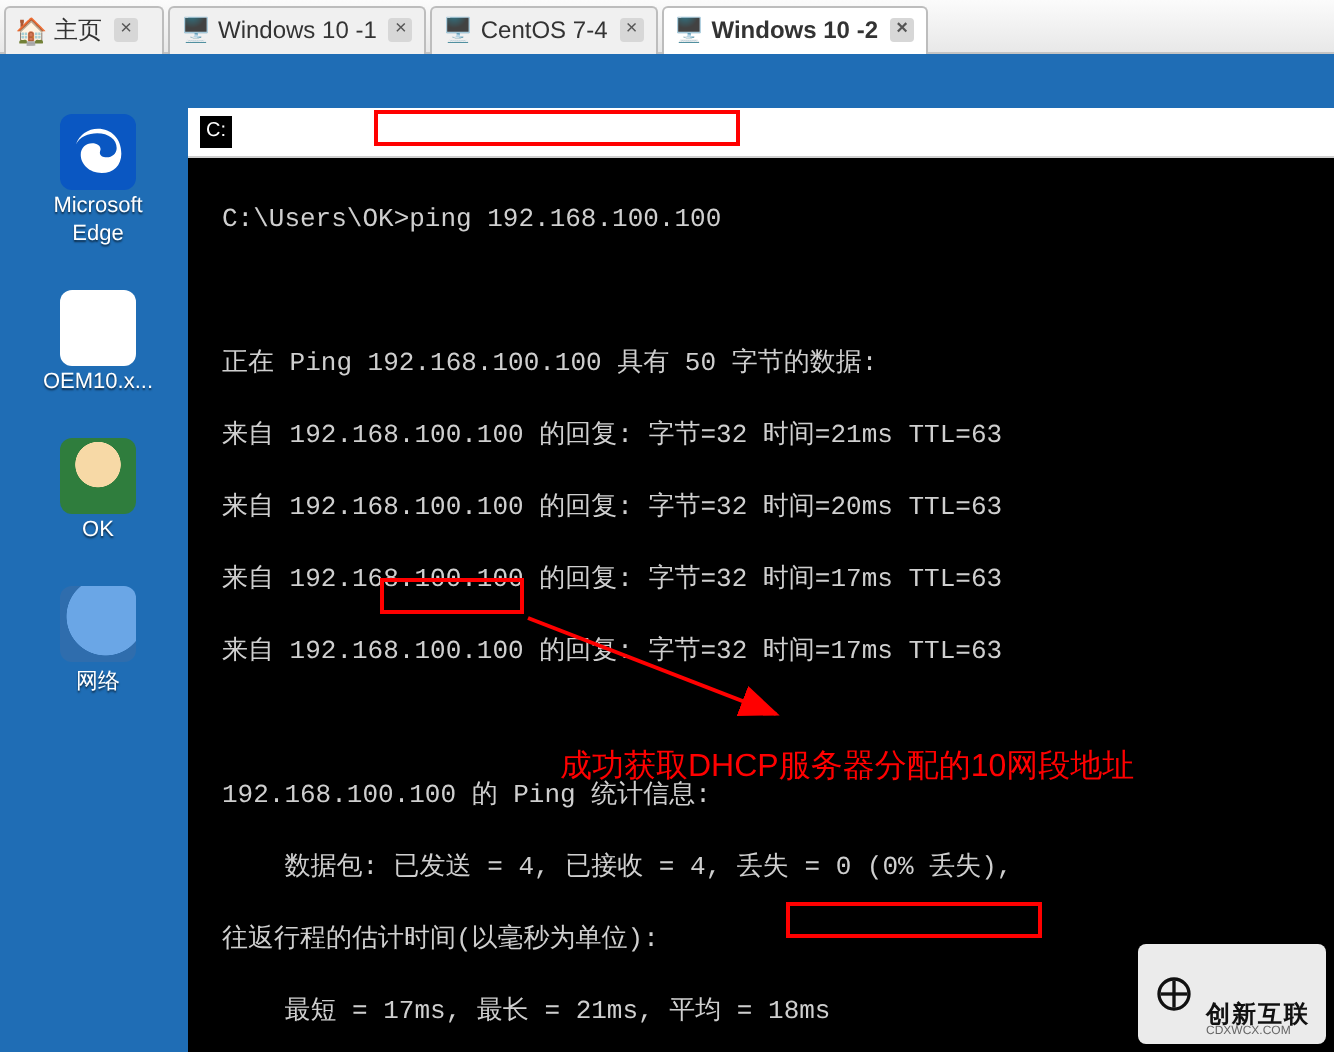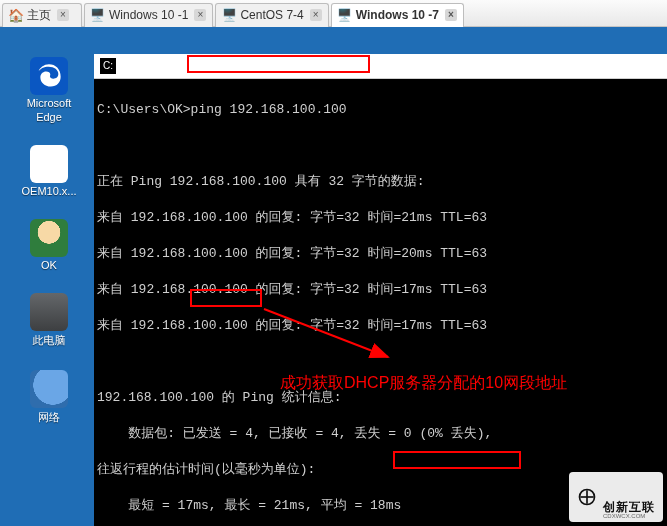--- a/index.html
+++ b/index.html
@@ -26,21 +26,21 @@
   .file-icon { background: #fff; border-radius: 2px; }
   .file-icon::after { content:""; }
   .user-icon { background: radial-gradient(circle at 50% 35%, #f7d9a6 0 36%, transparent 37%), linear-gradient(#2f7d3d,#2f7d3d); border-radius: 6px; }
   .pc-icon { background: linear-gradient(#64676a,#3d3f41); border-radius:4px; }
   .net-icon { background: radial-gradient(circle at 60% 40%, #6aa6e6 0 60%, #2f6dad 61%); border-radius:4px; }
 
   
   .cmd { position: absolute; left: 94px; top: 27px; right: 0; bottom: 0; background: #000; color: #cfcfcf; font-family: Consolas, "Courier New", monospace; font-size: 13px; line-height: 18px; }
   .cmd-titlebar { height: 25px; background: #fff; border-bottom: 1px solid #cfcfcf; display:flex; align-items:center; padding:0 6px; color:#222; font-family: "Microsoft YaHei", sans-serif; font-size:12px; gap:6px; }
   .cmd-titlebar .ticon { width:16px; height:16px; background:#000; color:#fff; font-size:10px; line-height:16px; text-align:center; }
-  .cmd-body { position: absolute; left:0; right:0; top:25px; bottom:0; padding: 4px 3px 4px 3px; white-space: pre; overflow:hidden; }
+  .cmd-body { position: absolute; left:0; right:0; top:25px; bottom:0; padding: 4px 3px 4px 17px; white-space: pre; overflow:hidden; }
   .line { height:18px; }
 
   
   .hl { position:absolute; border:2px solid #f00; pointer-events:none; }
   
   .anno { position:absolute; color:#f00; font-family: SimSun, "Microsoft YaHei", sans-serif; font-size:16px; font-weight: normal; white-space: nowrap; }
   
   .arrow { position:absolute; }
 
   
@@ -64,21 +64,21 @@
     <span>Windows 10 -1</span>
     <span class="close">×</span>
   </div>
   <div class="tab">
     <span class="icon">🖥️</span>
     <span>CentOS 7-4</span>
     <span class="close">×</span>
   </div>
   <div class="tab active">
     <span class="icon">🖥️</span>
-    <span>Windows 10 -7</span>
+    <span>Windows 10 -2</span>
     <span class="close">×</span>
   </div>
 </div>
 
 <div class="stage">
 
   <div class="desktop-col">
     <div class="di">
       <div class="box edge-icon">
         <svg viewBox="0 0 24 24">
@@ -90,37 +90,33 @@
     </div>
     <div class="di">
       <div class="box file-icon"></div>
       <span>OEM10.x...</span>
     </div>
     <div class="di">
       <div class="box user-icon"></div>
       <span>OK</span>
     </div>
     <div class="di">
-      <div class="box pc-icon"></div>
-      <span>此电脑</span>
-    </div>
-    <div class="di">
       <div class="box net-icon"></div>
       <span>网络</span>
     </div>
   </div>
 
   <div class="cmd">
     <div class="cmd-titlebar">
       <span class="ticon">C:</span>
     </div>
     <div class="cmd-body">
 <div class="line">C:\Users\OK&gt;ping 192.168.100.100</div>
 <div class="line"></div>
-<div class="line">正在 Ping 192.168.100.100 具有 32 字节的数据:</div>
+<div class="line">正在 Ping 192.168.100.100 具有 50 字节的数据:</div>
 <div class="line">来自 192.168.100.100 的回复: 字节=32 时间=21ms TTL=63</div>
 <div class="line">来自 192.168.100.100 的回复: 字节=32 时间=20ms TTL=63</div>
 <div class="line">来自 192.168.100.100 的回复: 字节=32 时间=17ms TTL=63</div>
 <div class="line">来自 192.168.100.100 的回复: 字节=32 时间=17ms TTL=63</div>
 <div class="line"></div>
 <div class="line">192.168.100.100 的 Ping 统计信息:</div>
 <div class="line">    数据包: 已发送 = 4, 已接收 = 4, 丢失 = 0 (0% 丢失),</div>
 <div class="line">往返行程的估计时间(以毫秒为单位):</div>
 <div class="line">    最短 = 17ms, 最长 = 21ms, 平均 = 18ms</div>
 

